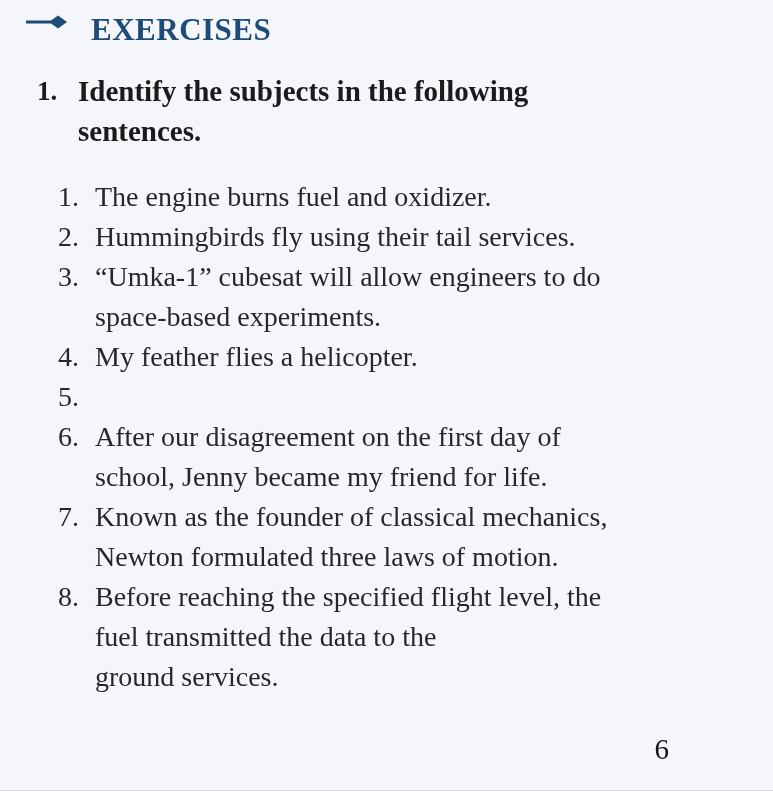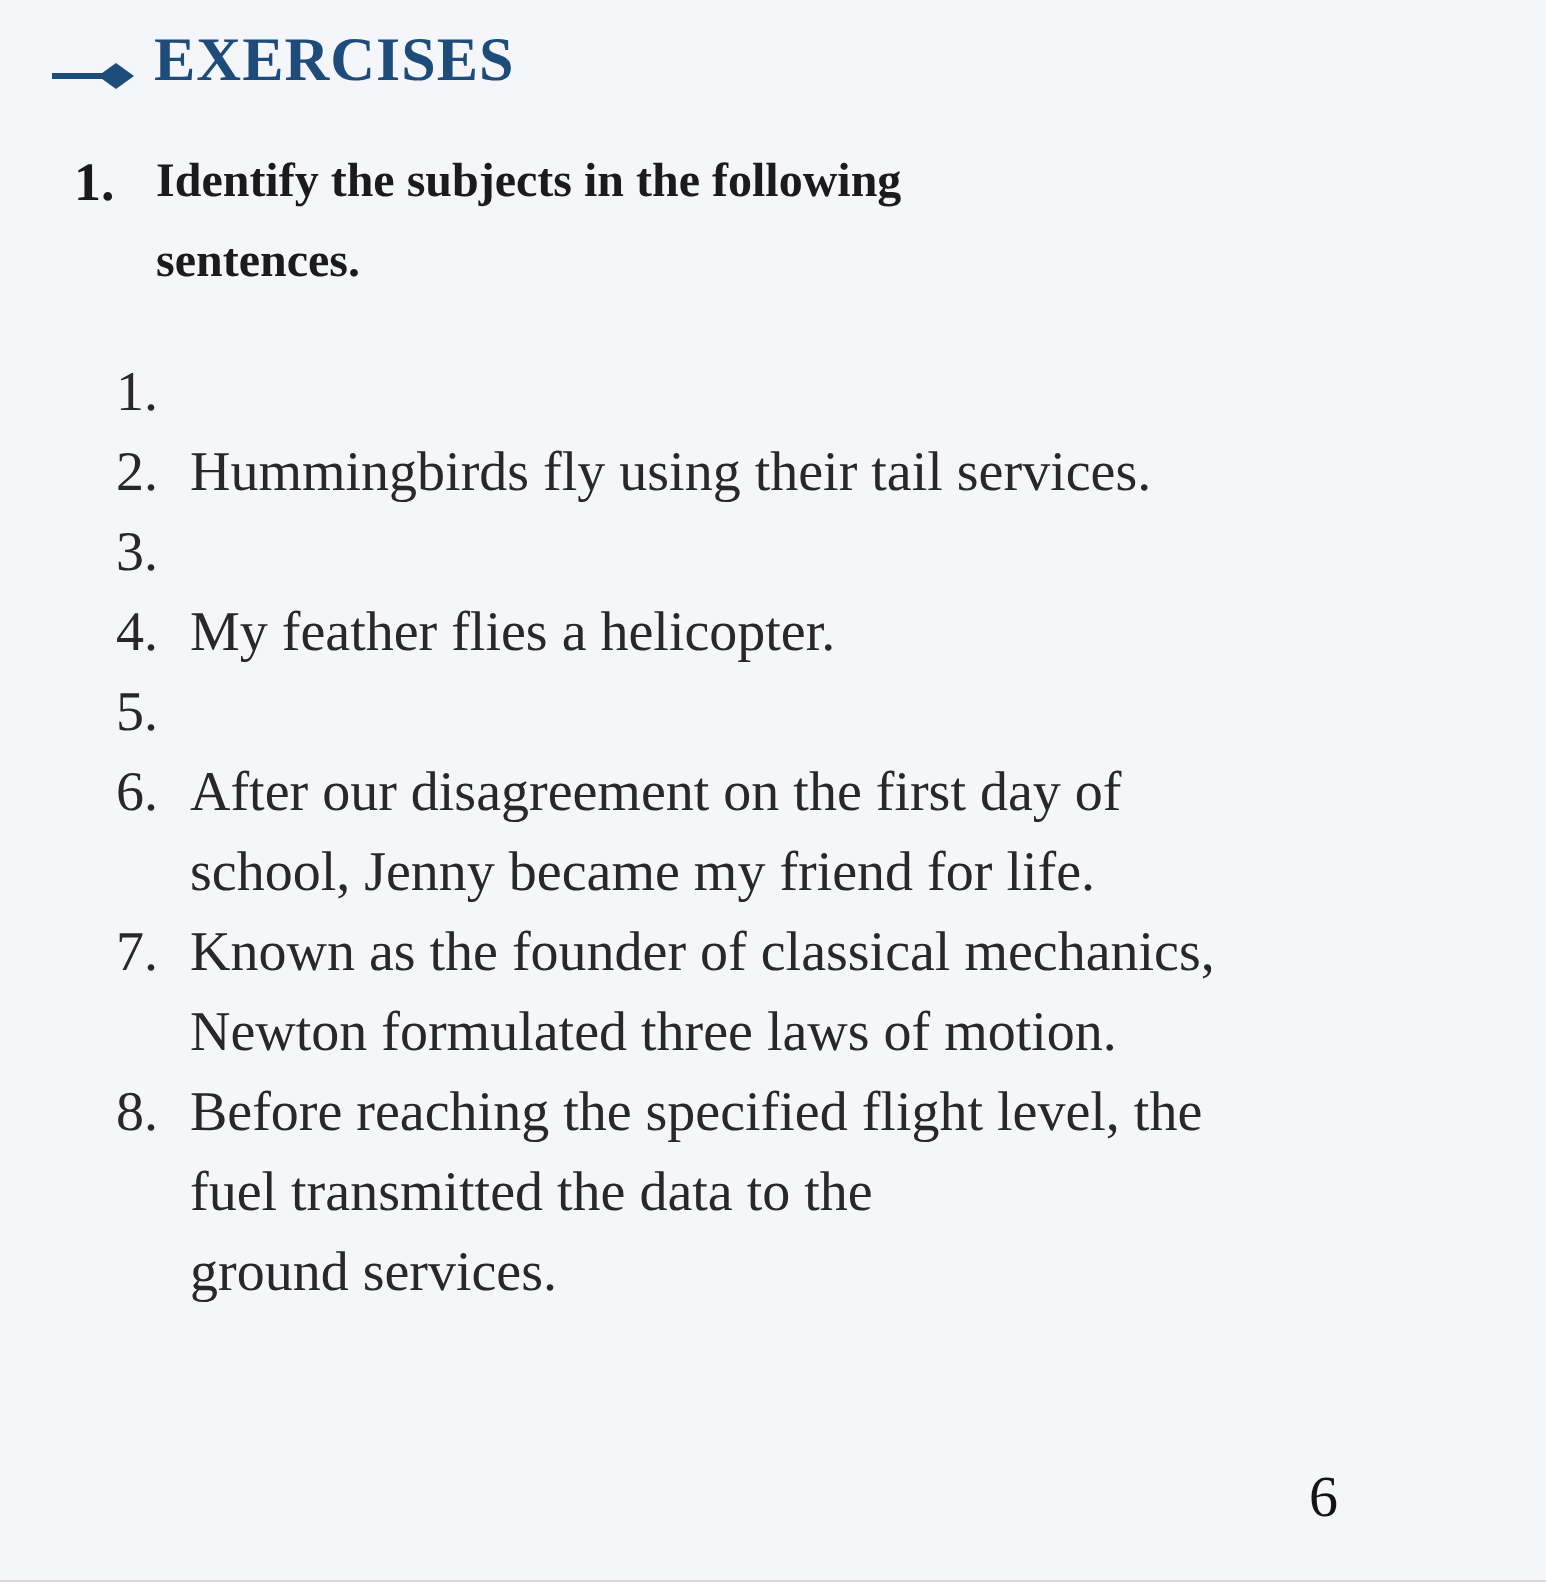--- a/index.html
+++ b/index.html
@@ -14,23 +14,23 @@
   .page {
     box-sizing: border-box;
     width: 773px;
     height: 791px;
     background: #f5f6f9;
     border-bottom: 1px solid #d9dade;
     position: relative;
   }
   .header {
     display: flex;
-    align-items: flex-end;
+    align-items: flex-start;
     padding: 13px 0 0 25px;
-    gap: 10px;
+    gap: 24px;
   }
   .arrow-icon {
     display: inline-block;
     width: 42px;
     height: 18px;
     flex: 0 0 auto;
   }
   .header-title {
     font-size: 31px;
     font-weight: bold;
@@ -44,21 +44,21 @@
     color: #1b1b1d;
   }
   .exercise-number {
     font-size: 27px;
     font-weight: bold;
     width: 41px;
     flex: 0 0 auto;
     line-height: 40px;
   }
   .exercise-prompt {
-    font-size: 24px;
+    font-size: 29px;
     font-weight: bold;
     line-height: 40px;
     white-space: pre-wrap;
     max-width: 560px;
   }
   .sentence-list {
     margin: 26px 0 0 58px;
     color: #28282b;
   }
   .sentence-item {
@@ -101,29 +101,32 @@
 
   <div class="exercise">
     <span class="exercise-number">1.</span>
     <span class="exercise-prompt">Identify the subjects in the following
 sentences.</span>
   </div>
 
   <div class="sentence-list">
     <div class="sentence-item">
       <span class="sentence-number">1.</span>
+      <span class="sentence-text">The engine burns fuel and oxidizer.</span>
     </div>
 
     <div class="sentence-item">
       <span class="sentence-number">2.</span>
       <span class="sentence-text">Hummingbirds fly using their tail services.</span>
     </div>
 
     <div class="sentence-item">
       <span class="sentence-number">3.</span>
+      <span class="sentence-text">“Umka-1” cubesat will allow engineers to do
+space-based experiments.</span>
     </div>
 
     <div class="sentence-item">
       <span class="sentence-number">4.</span>
       <span class="sentence-text">My feather flies a helicopter.</span>
     </div>
 
     <div class="sentence-item">
       <span class="sentence-number">5.</span>
     </div>

